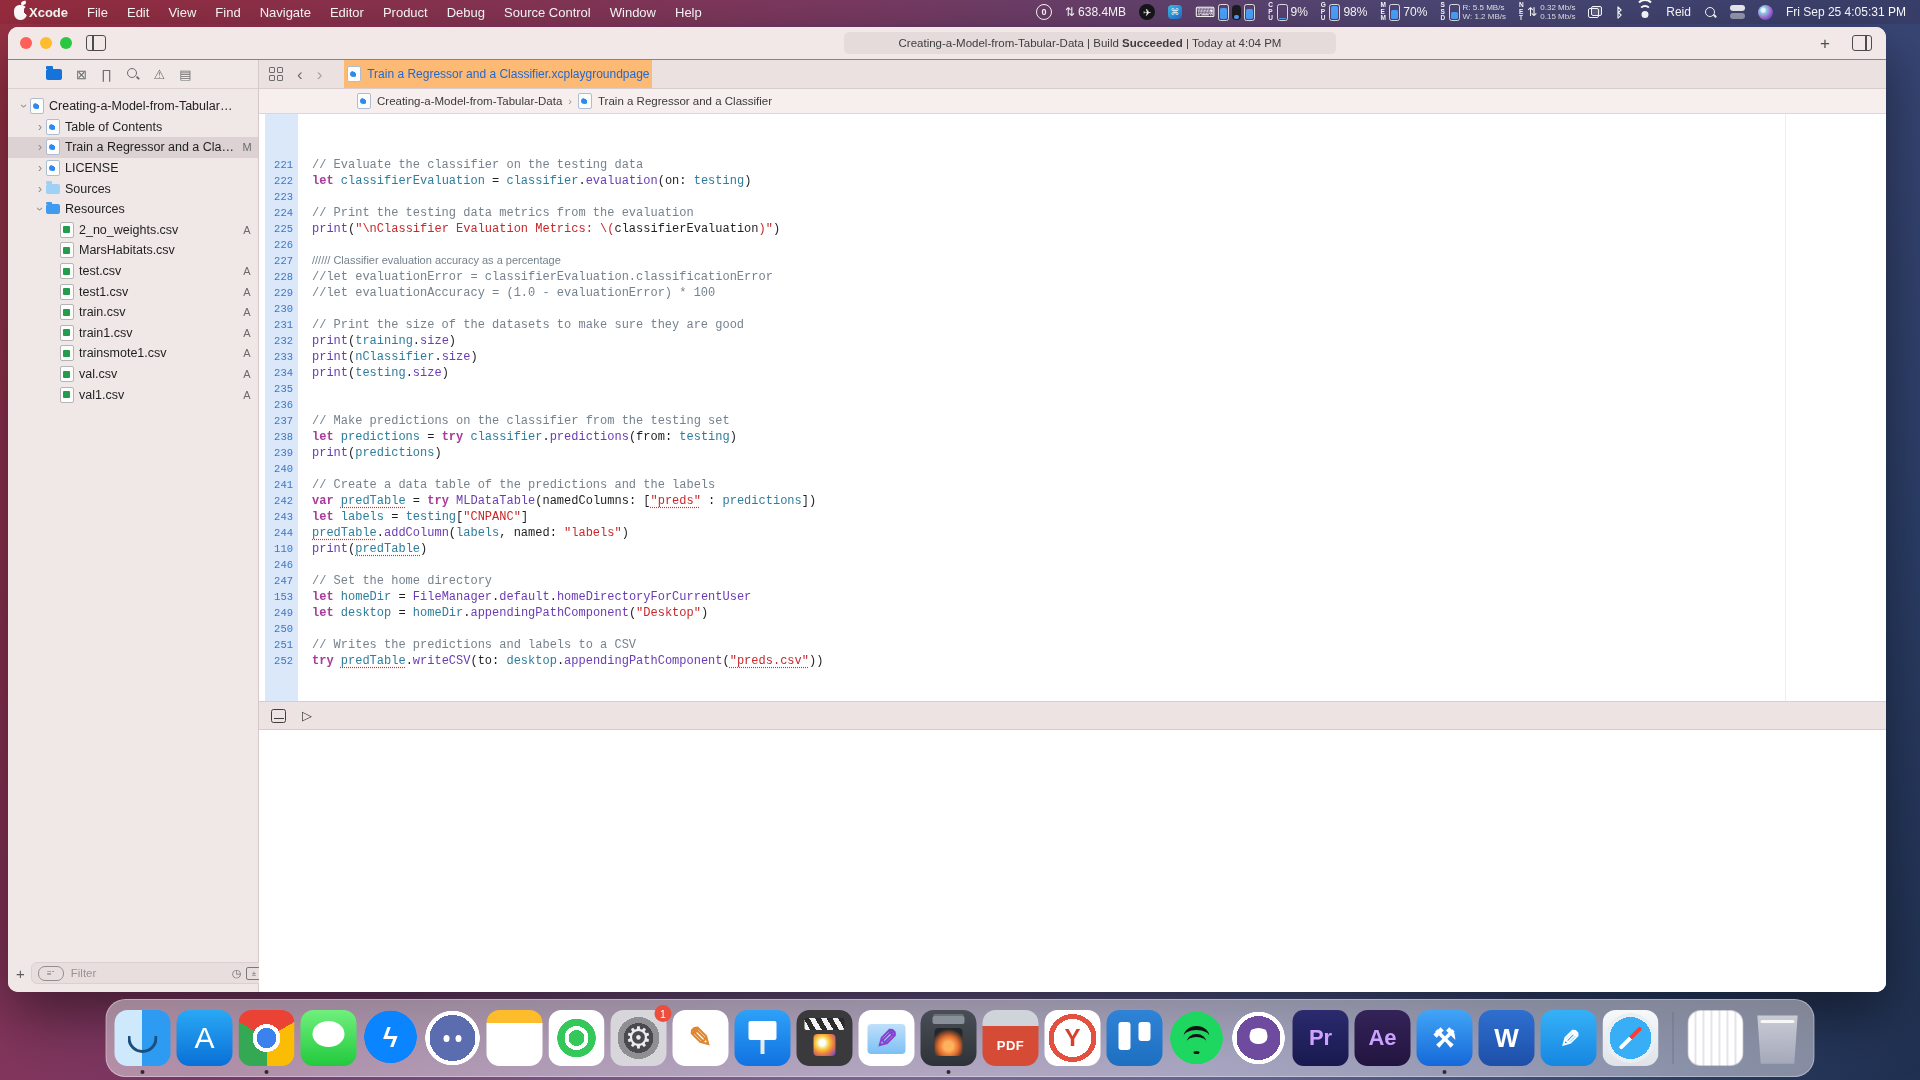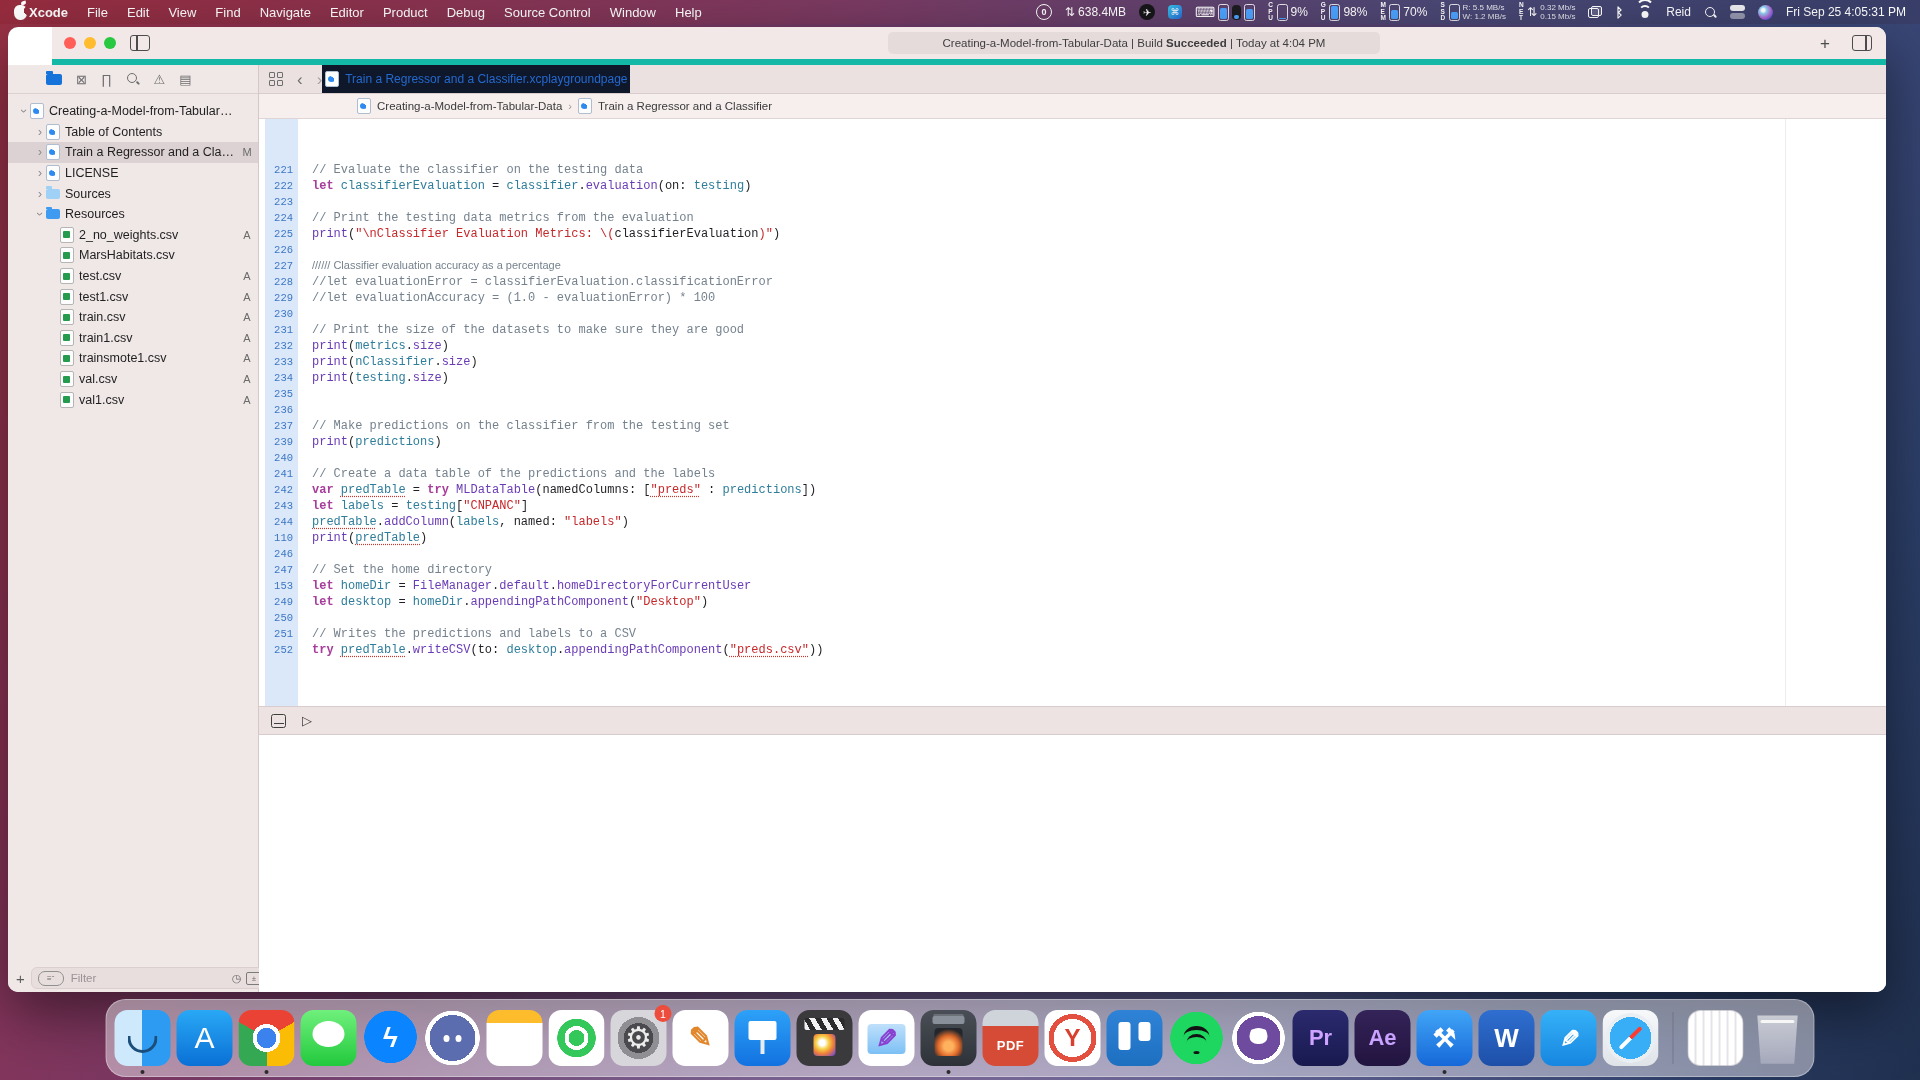--- a/index.html
+++ b/index.html
@@ -42,21 +42,21 @@
   .mag{position:relative;width:13px;height:13px;}
   .mag::before{content:"";position:absolute;left:1px;top:1px;width:8px;height:8px;border:1.6px solid #fff;border-radius:50%;}
   .mag::after{content:"";position:absolute;left:9.5px;top:9.5px;width:4px;height:1.8px;background:#fff;border-radius:1px;transform:rotate(45deg);}
   .toggle2{display:flex;flex-direction:column;gap:2px;}
   .toggle2 i{width:15px;height:6px;border-radius:3px;background:rgba(255,255,255,.9);}
   .toggle2 i:last-child{background:rgba(255,255,255,.45);}
   .orb{width:15px;height:15px;border-radius:50%;background:radial-gradient(circle at 35% 35%, #fff 0 12%, #8fd3f4 25%, #b06ad4 55%, #3b4fd8 85%);}
   
   .window{position:absolute;left:8px;top:27px;width:1878px;height:965px;border-radius:10px;overflow:hidden;
     background:#fff;box-shadow:0 22px 60px rgba(0,0,0,.5);}
-  .titlebar{height:32px;background:#f2e8e8;border-bottom:6px solid #14b8a6;position:relative;margin-left:44px;}
+  .titlebar{height:32px;background:#f2e8e8;border-bottom:1px solid #14b8a6;position:relative;}
   .tl{position:absolute;top:10px;width:12px;height:12px;border-radius:50%;}
   .tl.red{left:12px;background:#ff5f57;}
   .tl.yel{left:32px;background:#febc2e;}
   .tl.grn{left:52px;background:#28c840;}
   .sbtoggle{position:absolute;left:78px;top:8px;width:18px;height:14px;border:1.6px solid #4c4c4c;border-radius:3px;}
   .sbtoggle::before{content:"";position:absolute;left:5px;top:0;bottom:0;width:1.6px;background:#4c4c4c;}
   .activity{position:absolute;left:836px;top:5px;width:492px;height:22px;border-radius:5px;background:#e6dbdb;
     display:flex;align-items:center;justify-content:center;font-size:11.5px;color:#3d3d3d;white-space:pre;}
   .activity b{font-weight:700;}
   .tb-right{position:absolute;right:14px;top:0;height:32px;display:flex;align-items:center;gap:22px;color:#4c4c4c;}
@@ -96,21 +96,21 @@
   .ffield input::placeholder{color:#9a9196;}
   .fico{color:#6f6f6f;font-size:11px;flex:none;}
   .fsq{width:13px;height:11px;border:1px solid #7a7a7a;border-radius:2px;font-size:8px;color:#6f6f6f;display:flex;align-items:center;justify-content:center;flex:none;}
   
   .edcol{flex:1;display:flex;flex-direction:column;background:#fff;min-width:0;}
   .tabbar{height:28px;flex:none;background:#ece1e1;border-bottom:1px solid #d9cccd;display:flex;align-items:center;}
   .grid-i{margin-left:10px;display:grid;grid-template-columns:6px 6px;grid-gap:2px;}
   .grid-i i{width:6px;height:6px;border:1.2px solid #6d6d6d;border-radius:1px;box-sizing:border-box;}
   .histchev{color:#6d6d6d;font-size:17px;line-height:1;margin-left:14px;}
   .histchev.dim{opacity:.55;}
-  .tab{width:308px;height:28px;background:#0f172a;color:#2469cf;font-size:12px;display:flex;align-items:center;justify-content:center;gap:6px;}
+  .tab{margin-left:22px;width:308px;height:28px;background:#fdba74;color:#2469cf;font-size:12px;display:flex;align-items:center;justify-content:center;gap:6px;}
   .jumpbar{height:24px;flex:none;background:#f6efee;border-bottom:1px solid #e0d4d4;display:flex;align-items:center;gap:6px;padding-left:98px;font-size:11.5px;color:#3a3a3a;}
   .jsep{color:#9a9a9a;font-size:11px;}
   .codewrap{flex:1;position:relative;background:#fff;overflow:hidden;}
   .gutterband{position:absolute;left:6px;top:0;bottom:0;width:33px;background:#dbe8fa;}
   .edline{position:absolute;right:100px;top:0;bottom:0;width:1px;background:#ededed;}
   .codelines{position:absolute;left:0;right:0;top:43px;}
   .line{height:16px;display:flex;align-items:center;font-family:"Liberation Mono","DejaVu Sans Mono",monospace;font-size:12px;}
   .ln{flex:none;width:33px;margin-left:6px;text-align:right;padding-right:5px;box-sizing:border-box;color:#3c76c4;font-size:10.5px;}
   .lc{flex:1;padding-left:14px;white-space:pre;}
   .sp-p{color:#1f1f24;}
@@ -520,41 +520,45 @@
               <div class="line">
                 <span class="ln">230</span>
                 <span class="lc"></span>
               </div>
               <div class="line">
                 <span class="ln">231</span>
                 <span class="lc"><span class="sp-c">// Print the size of the datasets to make sure they are good</span></span>
               </div>
               <div class="line">
                 <span class="ln">232</span>
-                <span class="lc"><span class="sp-t">print</span><span class="sp-p">(</span><span class="sp-v">metrics</span><span class="sp-p">.</span><span class="sp-t">size</span><span class="sp-p">)</span></span>
+                <span class="lc"><span class="sp-t">print</span><span class="sp-p">(</span><span class="sp-v">training</span><span class="sp-p">.</span><span class="sp-t">size</span><span class="sp-p">)</span></span>
               </div>
               <div class="line">
                 <span class="ln">233</span>
                 <span class="lc"><span class="sp-t">print</span><span class="sp-p">(</span><span class="sp-v">nClassifier</span><span class="sp-p">.</span><span class="sp-t">size</span><span class="sp-p">)</span></span>
               </div>
               <div class="line">
                 <span class="ln">234</span>
                 <span class="lc"><span class="sp-t">print</span><span class="sp-p">(</span><span class="sp-v">testing</span><span class="sp-p">.</span><span class="sp-t">size</span><span class="sp-p">)</span></span>
               </div>
               <div class="line">
                 <span class="ln">235</span>
                 <span class="lc"></span>
               </div>
               <div class="line">
                 <span class="ln">236</span>
                 <span class="lc"></span>
               </div>
               <div class="line">
                 <span class="ln">237</span>
                 <span class="lc"><span class="sp-c">// Make predictions on the classifier from the testing set</span></span>
+              </div>
+              <div class="line">
+                <span class="ln">238</span>
+                <span class="lc"><span class="sp-k">let </span><span class="sp-v">predictions</span><span class="sp-p"> = </span><span class="sp-k">try </span><span class="sp-v">classifier</span><span class="sp-p">.</span><span class="sp-t">predictions</span><span class="sp-p">(from: </span><span class="sp-v">testing</span><span class="sp-p">)</span></span>
               </div>
               <div class="line">
                 <span class="ln">239</span>
                 <span class="lc"><span class="sp-t">print</span><span class="sp-p">(</span><span class="sp-v">predictions</span><span class="sp-p">)</span></span>
               </div>
               <div class="line">
                 <span class="ln">240</span>
                 <span class="lc"></span>
               </div>
               <div class="line">

